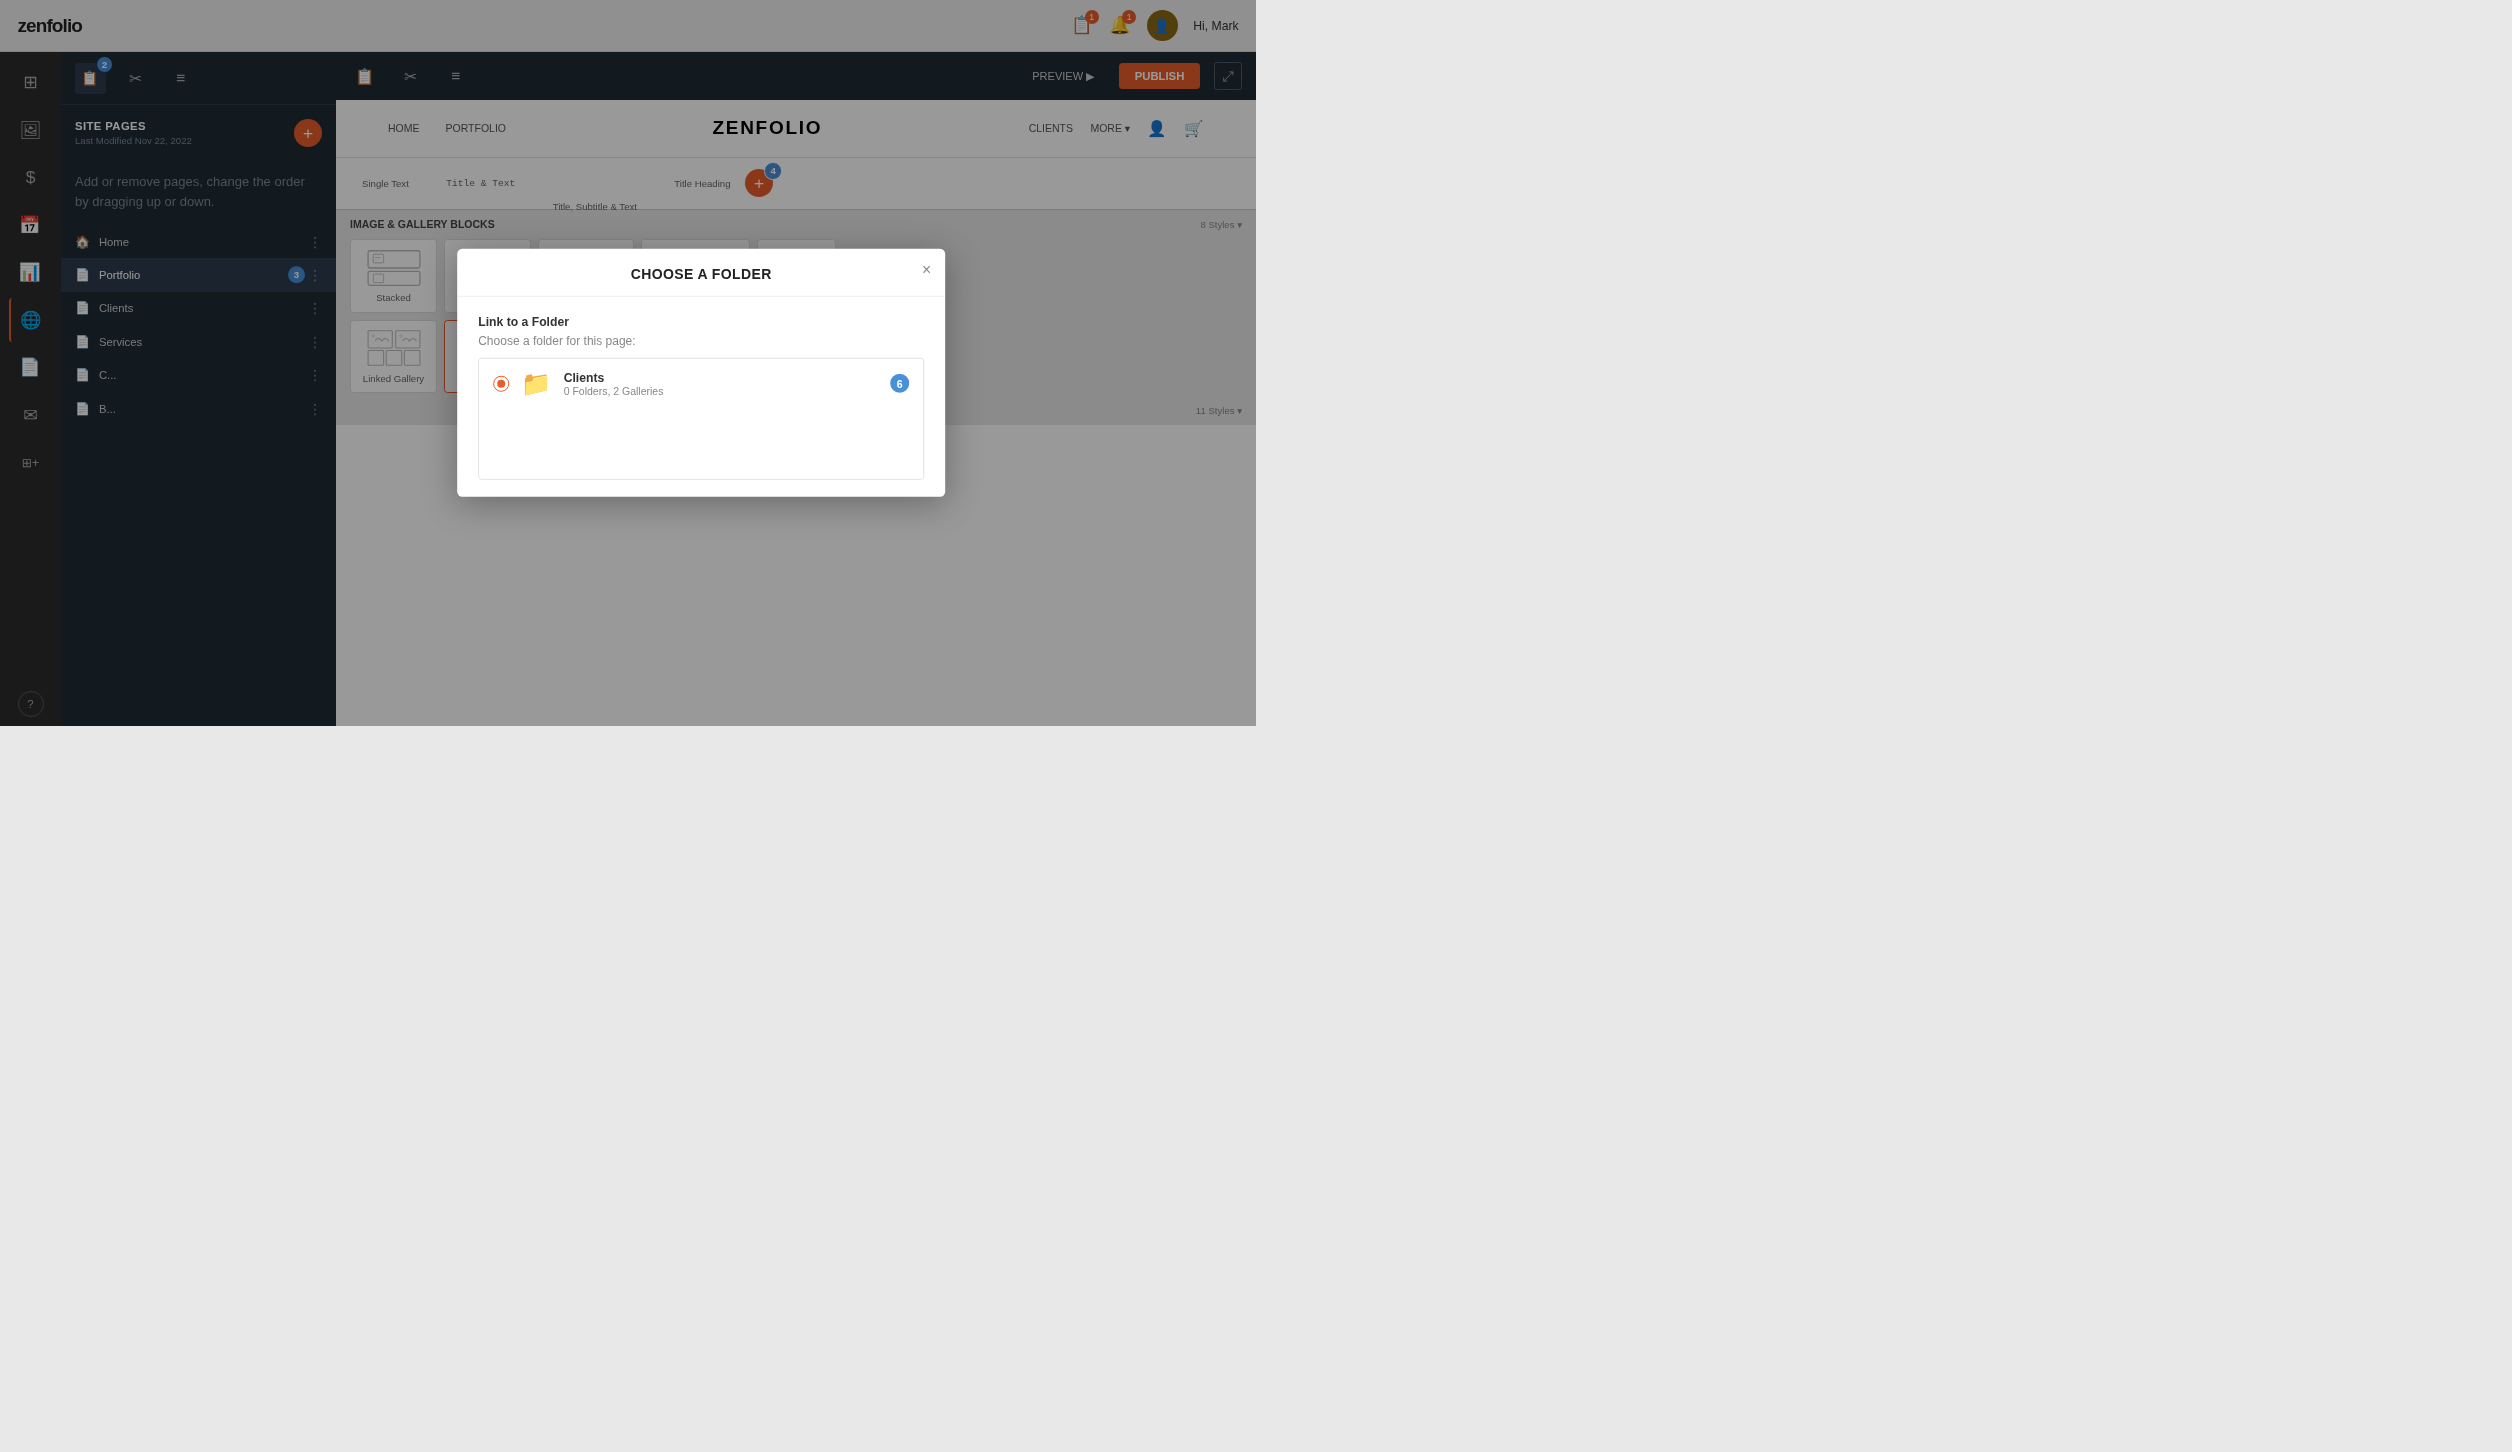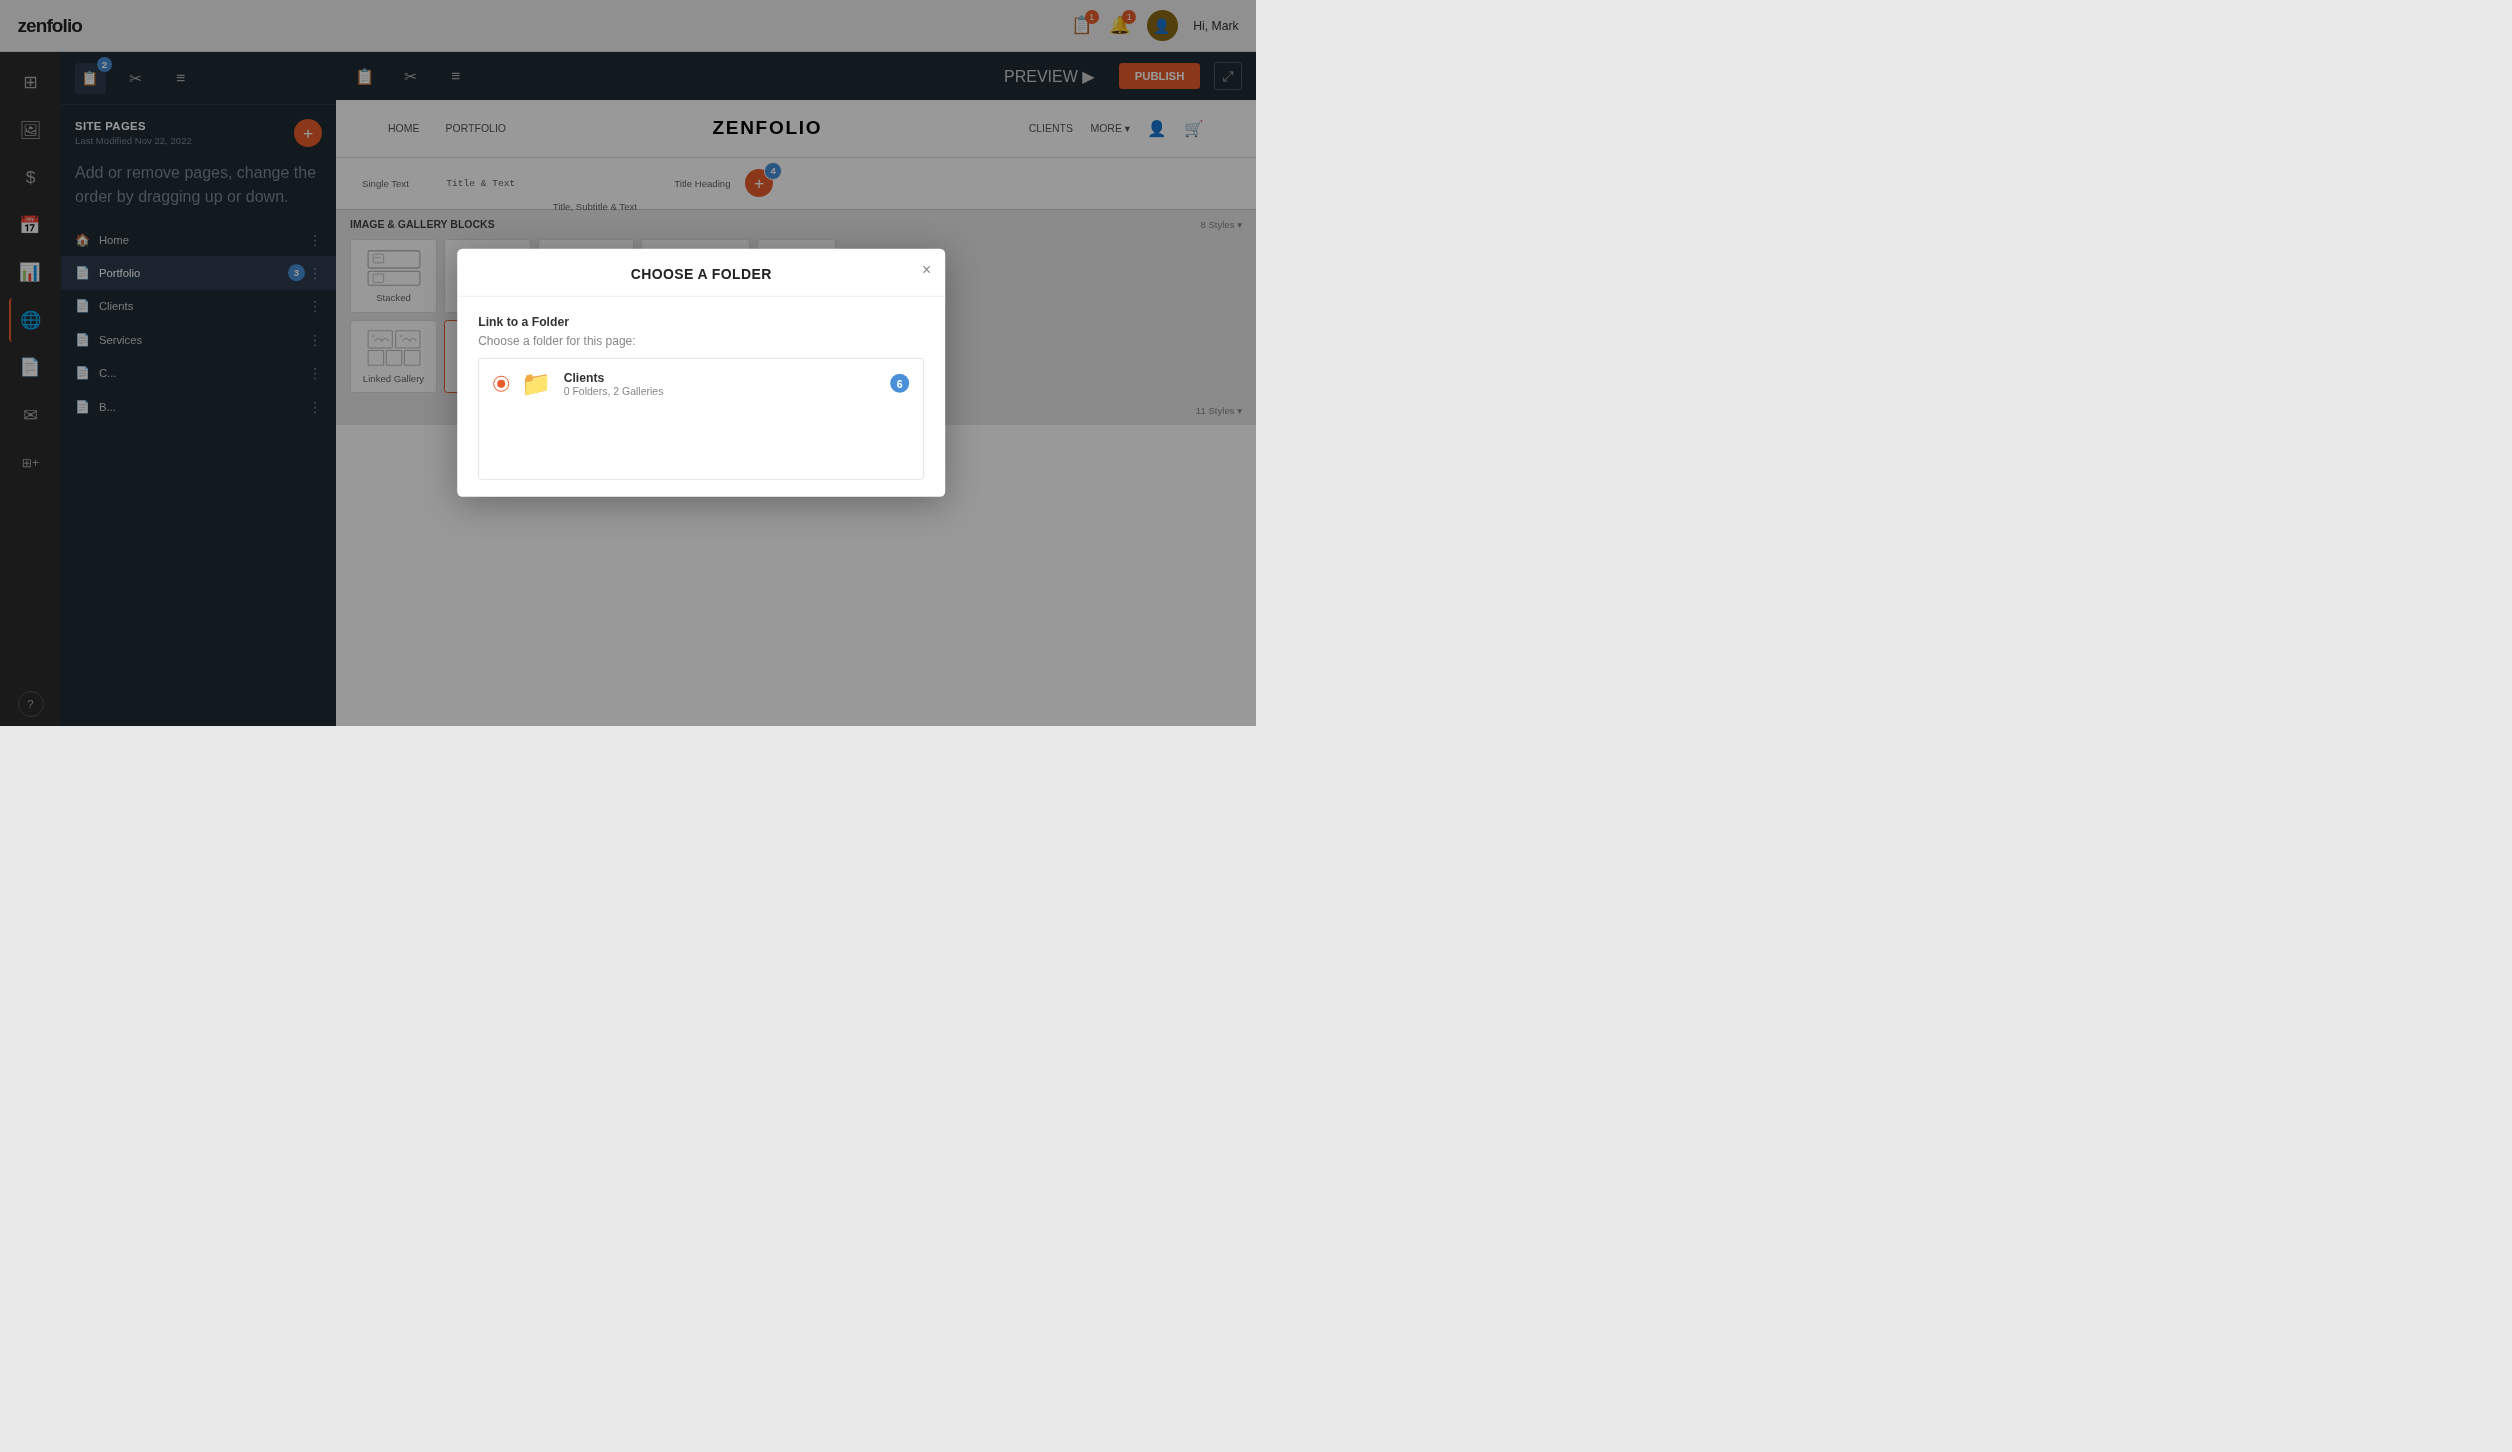--- a/index.html
+++ b/index.html
@@ -57,21 +57,21 @@
     .step-badge {
       position: absolute; top: -7px; right: -7px;
       width: 17.4px; height: 17.4px; border-radius: 50%;
       background: #4a90d9; color: white; font-size: 9.6px; font-weight: bold;
       display: flex; align-items: center; justify-content: center;
       border: 1.7px solid #1e2a35;
     }
     .pages-header { padding: 14px; }
     .pages-title { color: white; font-size: 11.3px; font-weight: bold; letter-spacing: 0.4px; }
     .pages-subtitle { color: #7a8a9a; font-size: 9.6px; margin-top: 3.5px; }
-    .pages-desc { color: #7a8a9a; font-size: 16px; padding: 0 14px 14px; line-height: 1.5; }
+    .pages-desc { color: #7a8a9a; font-size: 13px; padding: 0 14px 14px; line-height: 1.5; margin-top: 11px; }
     .add-page-btn {
       width: 28px; height: 28px; border-radius: 50%; background: #e85d2b;
       color: white; display: flex; align-items: center; justify-content: center;
       font-size: 17.4px; cursor: pointer; margin-left: auto;
     }
     .page-item {
       display: flex; align-items: center; padding: 8.7px 14px;
       color: #ccc; font-size: 11.3px; cursor: pointer; gap: 8.7px;
     }
     .page-item.active { background: #2d3d4d; color: white; }
@@ -91,21 +91,21 @@
       background: #1e2a35; display: flex; align-items: center; padding: 0 14px;
       gap: 14px; z-index: 70;
     }
     .toolbar-icon-btn {
       width: 31px; height: 31px; display: flex; align-items: center; justify-content: center;
       color: #aaa; font-size: 15.7px; cursor: pointer; border-radius: 3.5px;
     }
     .toolbar-spacer { flex: 1; }
     .preview-btn {
       background: transparent; border: none; color: #ccc;
-      font-size: 16px; cursor: pointer; display: flex; align-items: center; gap: 5.2px;
+      font-size: 11px; cursor: pointer; display: flex; align-items: center; gap: 5.2px;
       padding: 5.2px 10.5px;
     }
     .publish-btn {
       background: #e85d2b; color: white; border: none;
       padding: 7px 15.7px; border-radius: 3.5px; font-size: 11.3px;
       font-weight: bold; cursor: pointer;
     }
     .expand-btn {
       width: 28px; height: 28px; border: 0.9px solid #4a5a6a;
       display: flex; align-items: center; justify-content: center;

